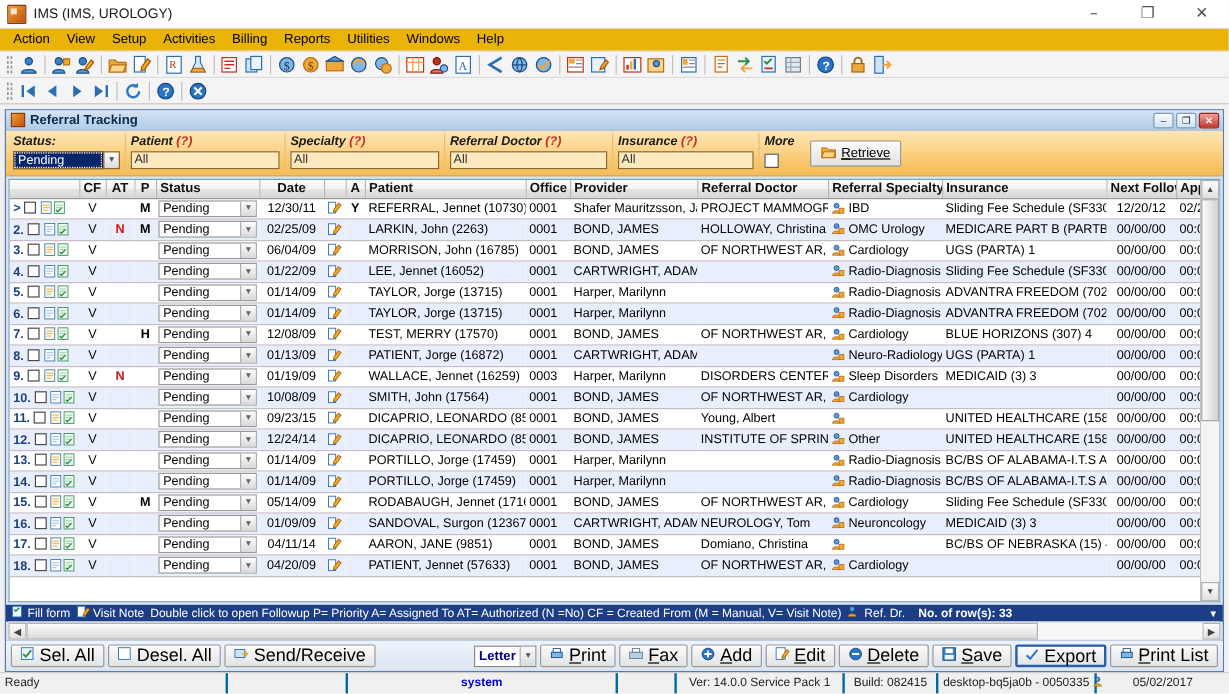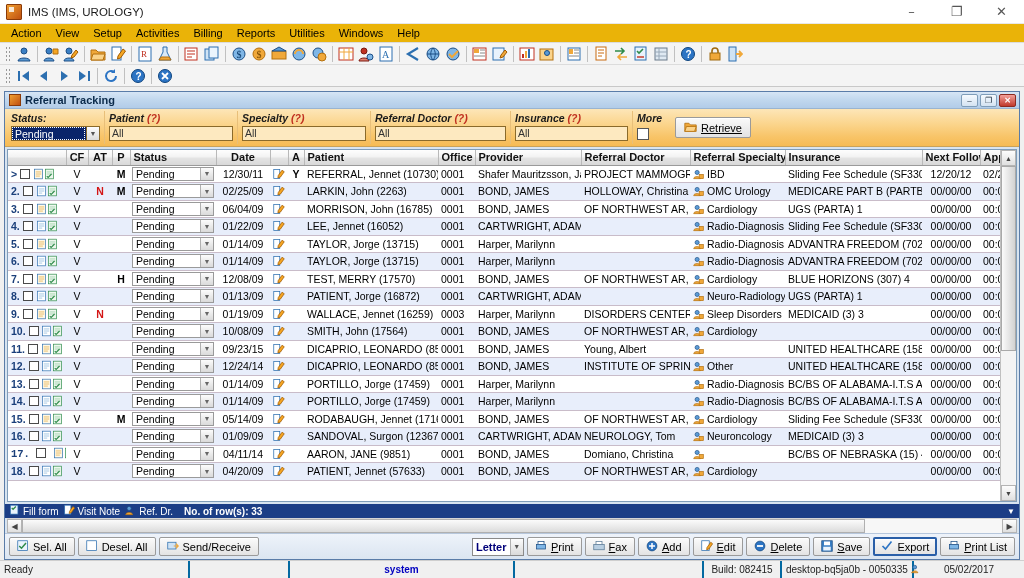--- a/index.html
+++ b/index.html
@@ -249,22 +249,22 @@
   .actionbar {
     flex:0 0 26px; height:26px;
     background: linear-gradient(to bottom,#eef3fa,#dbe5f1);
     display:flex; align-items:center; gap:3px; padding:0 4px;
     border-top:1px solid #b7c7dc;
   }
   .actionbar .spacer { flex:1; }
   .abtn {
     background: linear-gradient(to bottom,#fbfbfb,#e3e3e3);
     border:1px solid #9a9a9a; border-radius:2px;
-    height:19px; padding:0 7px; font-size:11px; color:#000;
-    display:flex; align-items:center; gap:4px; white-space:nowrap;
+    height:19px; padding:0 7px; font-size:15px; color:#000;
+    display:flex; gap:4px; white-space:nowrap;
     box-shadow: inset 0 1px 0 #fff;
   }
   .abtn.focus { border:2px solid #2a5fa8; padding:0 6px; }
   .abtn u { text-decoration:underline; }
   .selbox {
     display:flex; align-items:stretch; height:18px;
     border:1px solid #8a8a8a; background:#fff; width:52px;
   }
   .selbox .v { flex:1; padding:0 3px; font-size:11px; font-weight:bold; color:#00007a; display:flex;align-items:center;}
   .selbox .a { width:14px; background:linear-gradient(to bottom,#fcfcfc,#dadada);
@@ -1274,21 +1274,21 @@
                   <td><svg class="refdr" width="11" height="11" viewBox="0 0 16 16">
                       <circle cx="6" cy="5" r="3" fill="#5b9bd5" stroke="#1d4f86"></circle>
                       <path d="M1 14c0-4 10-4 10 0z" fill="#f0a83a" stroke="#b4700e"></path>
                       <rect x="9" y="8" width="6" height="6" fill="#f0a83a" stroke="#b4700e"></rect>
                     </svg><span>Neuroncology</span></td>
                   <td>MEDICAID   (3)    3</td>
                   <td class="c">00/00/00</td>
                   <td>00:00 </td>
                 </tr>
                 <tr class="odd">
-                  <td style="text-align: right; font-family: Liberation Mono, monospace;"><span class="rownum">17.</span> <span class="cb2"></span> <span><svg class="docicon" width="11" height="12" viewBox="0 0 16 16">
+                  <td style="text-align: right;"><span class="rownum">17.</span> <span class="cb2"></span> <span><svg class="docicon" width="11" height="12" viewBox="0 0 16 16">
                         <rect x="2" y="1" width="12" height="14" fill="#fff8e6" stroke="#2c6fb0"></rect>
                         <path d="M4 5h8M4 8h8M4 11h6" stroke="#e0a83a"></path>
                       </svg></span><span><svg class="docicon" width="11" height="12" viewBox="0 0 16 16">
                         <rect x="2" y="1" width="12" height="14" fill="#eef8ee" stroke="#2e8b4a"></rect>
                         <path d="M4 5h8M4 8h8" stroke="#8ec79e"></path>
                         <path d="M4 11l2 2 5-5" stroke="#2e8b4a" stroke-width="1.6" fill="none"></path>
                       </svg></span></td>
                   <td class="c">V</td>
                   <td class="c"></td>
                   <td class="c"></td>
@@ -1379,20 +1379,21 @@
       </span>
       <span class="seg">
         <span>
           <svg width="11" height="12" viewBox="0 0 16 16">
               <rect x="1" y="1" width="9" height="13" fill="#fff" stroke="#2c6fb0"></rect>
               <path d="M8 10l5-7 2.5 2-5 7-3 1z" fill="#f5a623" stroke="#a05a00"></path>
             </svg>
         </span>
         <span>Visit Note</span>
       </span>
+      <span>Double click to open Followup  P= Priority  A= Assigned To  AT= Authorized (N =No)  CF = Created From (M = Manual, V= Visit Note)</span>
       <span class="seg">
         <span>
           <svg width="11" height="11" viewBox="0 0 16 16">
               <circle cx="6" cy="5" r="3" fill="#5b9bd5" stroke="#1d4f86"></circle>
               <path d="M1 14c0-4 10-4 10 0z" fill="#f0a83a" stroke="#b4700e"></path>
             </svg>
         </span>
         <span>Ref. Dr.</span>
       </span>
       <span class="count">No. of row(s): 33</span>
@@ -1516,20 +1517,21 @@
       </div>
     </div>
 
   </div>
 
   <div class="statusbar">
     <div class="cell" style="width:190px">Ready</div>
     <div class="cell" style="width:100px"></div>
     <div class="cell sys" style="width:225px">system</div>
     <div class="cell grow"></div>
+    <div class="cell" style="width:140px; justify-content:center">Ver: 14.0.0 Service Pack 1</div>
     <div class="cell" style="width:78px; justify-content:center">Build: 082415</div>
     <div class="cell" style="width:132px">
       <span>desktop-bq5ja0b - 0050335</span>
       <span style="margin-left:3px">
         <svg width="10" height="10" viewBox="0 0 16 16">
             <circle cx="6" cy="5" r="3" fill="#5b9bd5" stroke="#1d4f86"></circle>
             <path d="M1 14c0-4 10-4 10 0z" fill="#f0a83a" stroke="#b4700e"></path>
           </svg>
       </span>
     </div>

